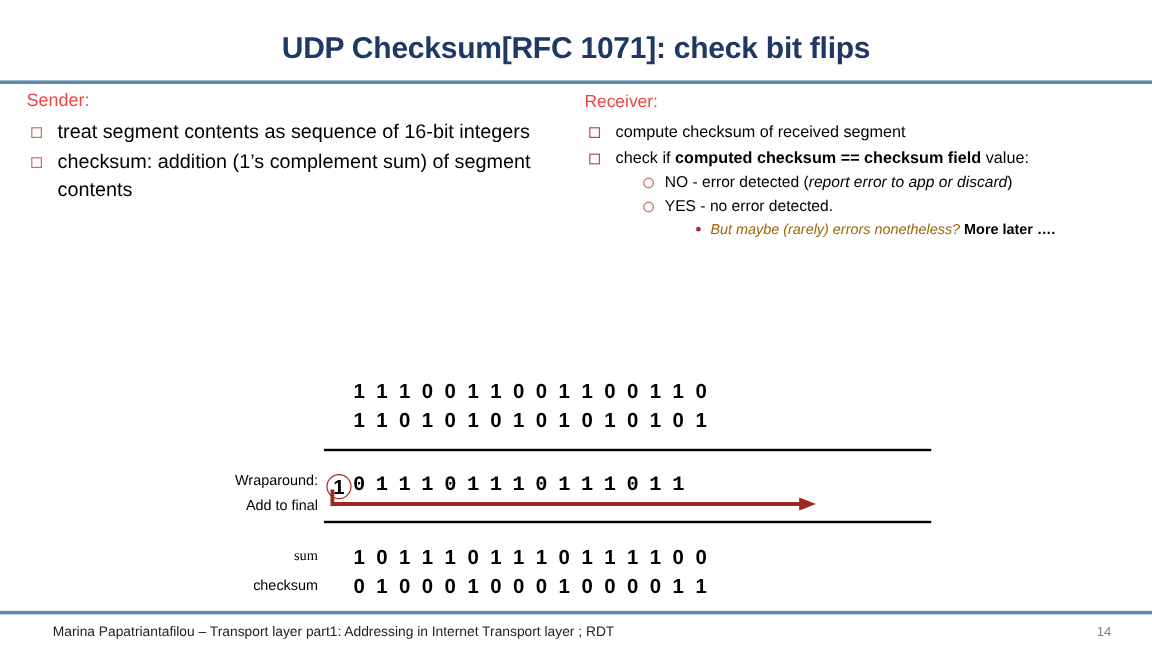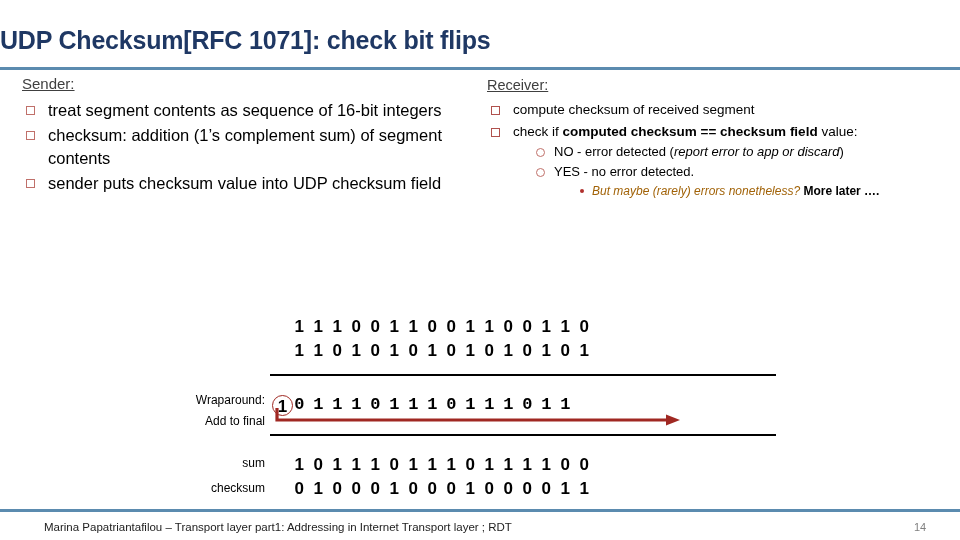--- a/index.html
+++ b/index.html
@@ -15,21 +15,21 @@
     font-family: "Liberation Sans", sans-serif;
     color: #000000;
   }
 
   
   .slide-title {
     position: absolute;
     left: 0;
     top: 26px;
     width: 960px;
-    text-align: left;
+    text-align: center;
     font-size: 25px;
     font-weight: bold;
     color: #1F3864;
     letter-spacing: -0.2px;
     white-space: nowrap;
   }
   .title-rule {
     position: absolute;
     left: 0;
     top: 67px;
@@ -46,23 +46,22 @@
     width: 452px;
   }
   .col-right {
     position: absolute;
     left: 487px;
     top: 76px;
     width: 460px;
   }
 
   .section-head {
-    color: #404040;
+    color: #ef4444;
     font-size: 15px;
-    text-decoration: underline;
     margin: 0 0 6px 0;
     line-height: 19px;
   }
   .section-head.rt { font-size: 14.5px; margin-bottom: 5px; }
 
   ul.lvl1 {
     list-style: none;
     margin: 0;
     padding: 0;
   }
@@ -200,21 +199,21 @@
   .labels {
     position: absolute;
     left: 60px;
     width: 205px;
     text-align: right;
     font-size: 12px;
     line-height: 21px;
     color: #000;
   }
   #lbl-wrap { top: 78px; }
-  #lbl-sum  { top: 141px; }
+  #lbl-sum  { top: 141px; font-family: Liberation Serif, serif; }
   #lbl-chk  { top: 166px; }
 
   
   .footer-rule {
     position: absolute;
     left: 0;
     top: 509px;
     width: 960px;
     height: 3px;
     background: #5B8BAF;
@@ -241,21 +240,20 @@
 <body>
 
 <div class="slide-title">UDP Checksum[RFC 1071]: check bit flips</div>
 <div class="title-rule"></div>
 
 <div class="col-left">
   <p class="section-head">Sender:</p>
   <ul class="lvl1">
     <li><span>treat segment contents as sequence of 16-bit integers</span></li>
     <li><span>checksum: addition (1’s complement sum) of segment contents</span></li>
-    <li><span>sender puts checksum value into UDP checksum field</span></li>
   </ul>
 </div>
 
 <div class="col-right">
   <p class="section-head rt">Receiver:</p>
   <ul class="lvl1">
     <li>
       <span>compute checksum of received segment</span>
     </li>
     <li>

